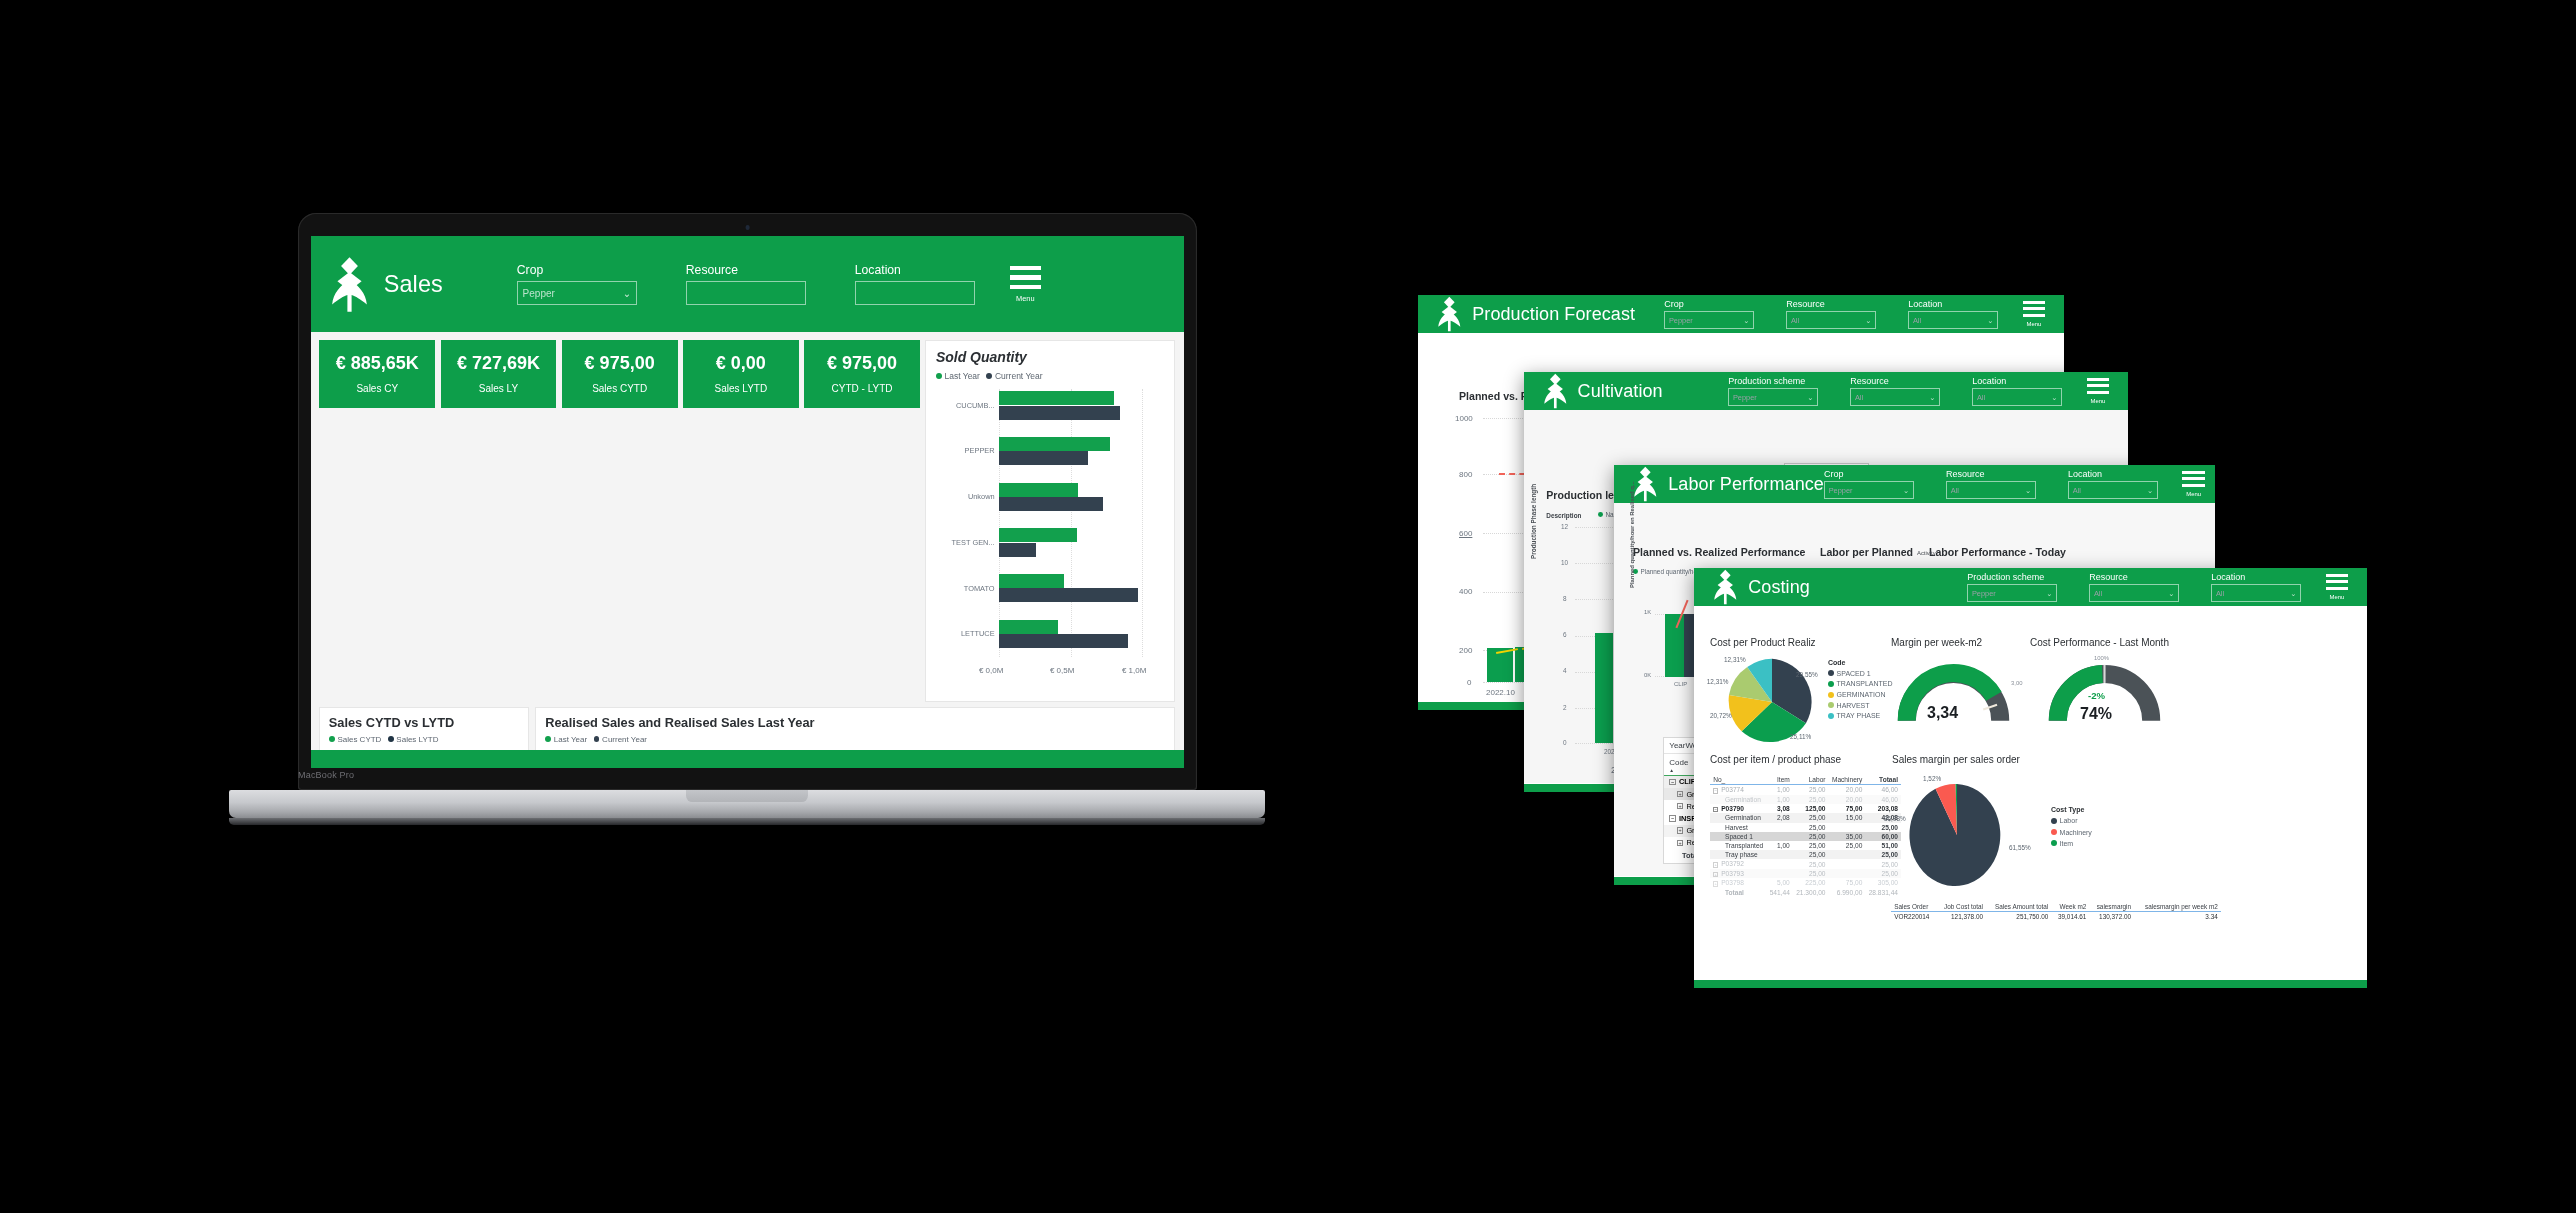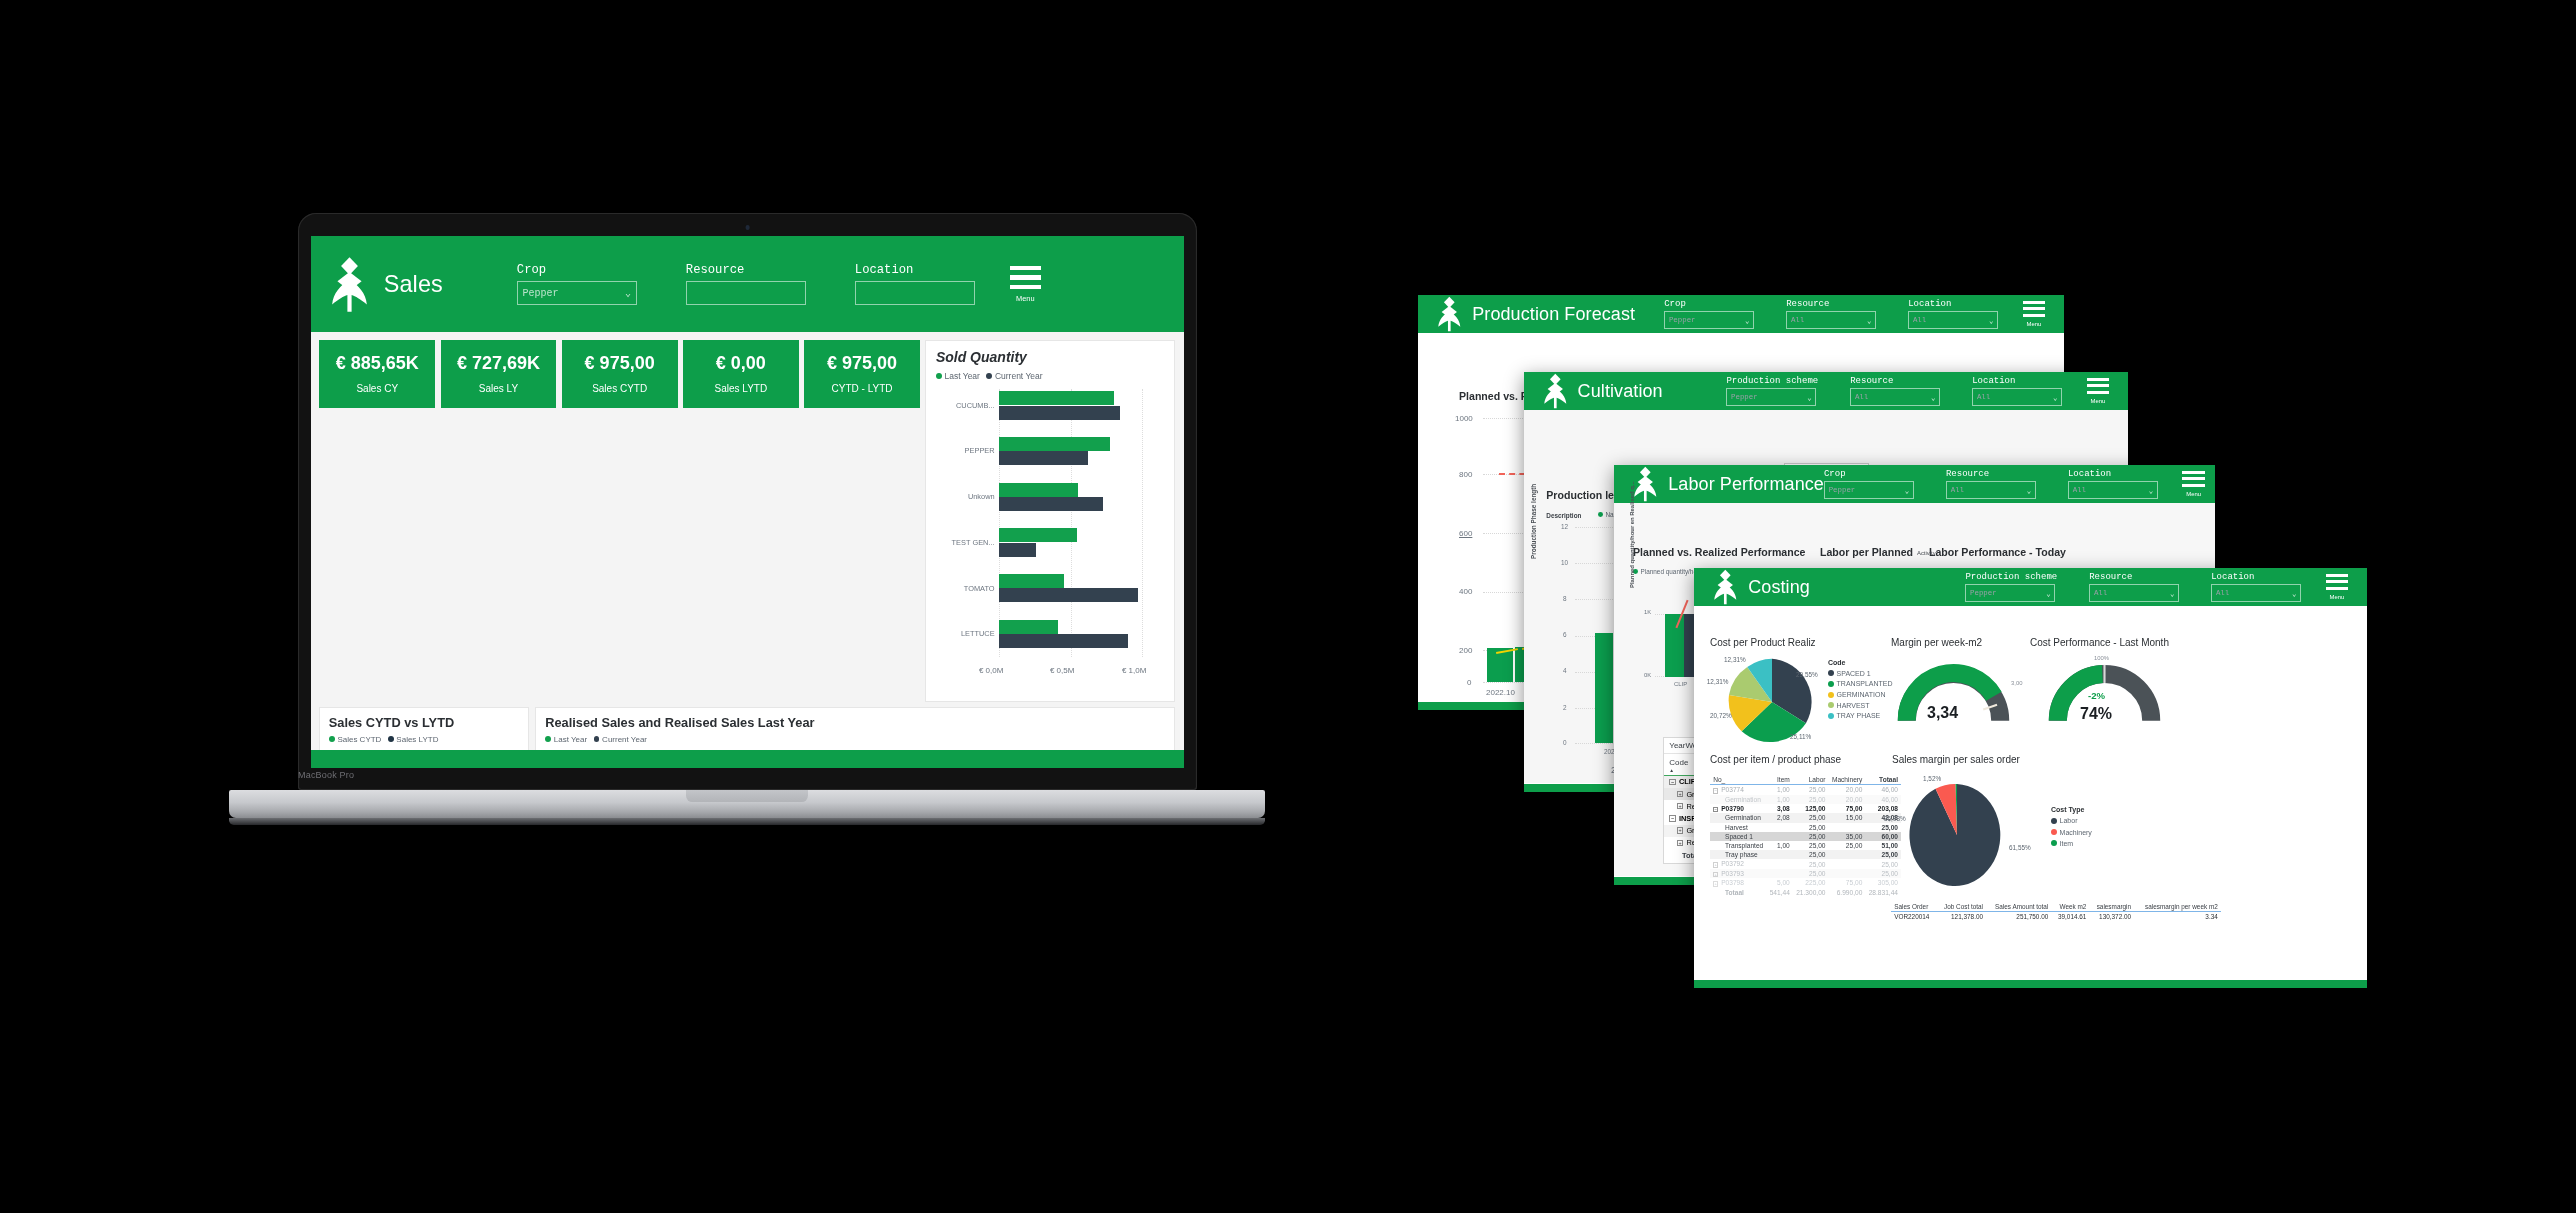--- a/index.html
+++ b/index.html
@@ -48,21 +48,21 @@
   }
 
   
   .app { background: #ffffff; overflow: hidden; position: relative; }
   .app-header {
     background: #0d9e4a; color: #fff; display: flex; align-items: center;
     position: relative;
   }
   .logo-leaf { flex: none; }
   .app-title { font-weight: 400; letter-spacing: 0.1px; white-space: nowrap; }
-  .filters { display: flex; align-items: flex-start; font-family: Liberation Mono, monospace; }
+  .filters { display: flex; align-items: flex-start; }
   .filter { display: flex; flex-direction: column; }
   .filter-label { color: #ffffff; white-space: nowrap; }
   .filter-box {
     border: 0.5px solid rgba(255,255,255,.55);
     display: flex; align-items: center; justify-content: space-between;
     color: rgba(255,255,255,.72);
   }
   .filter-caret { color: rgba(255,255,255,.8); }
   .burger { display: flex; flex-direction: column; align-items: center; }
   .burger-bars { display: flex; flex-direction: column; }

